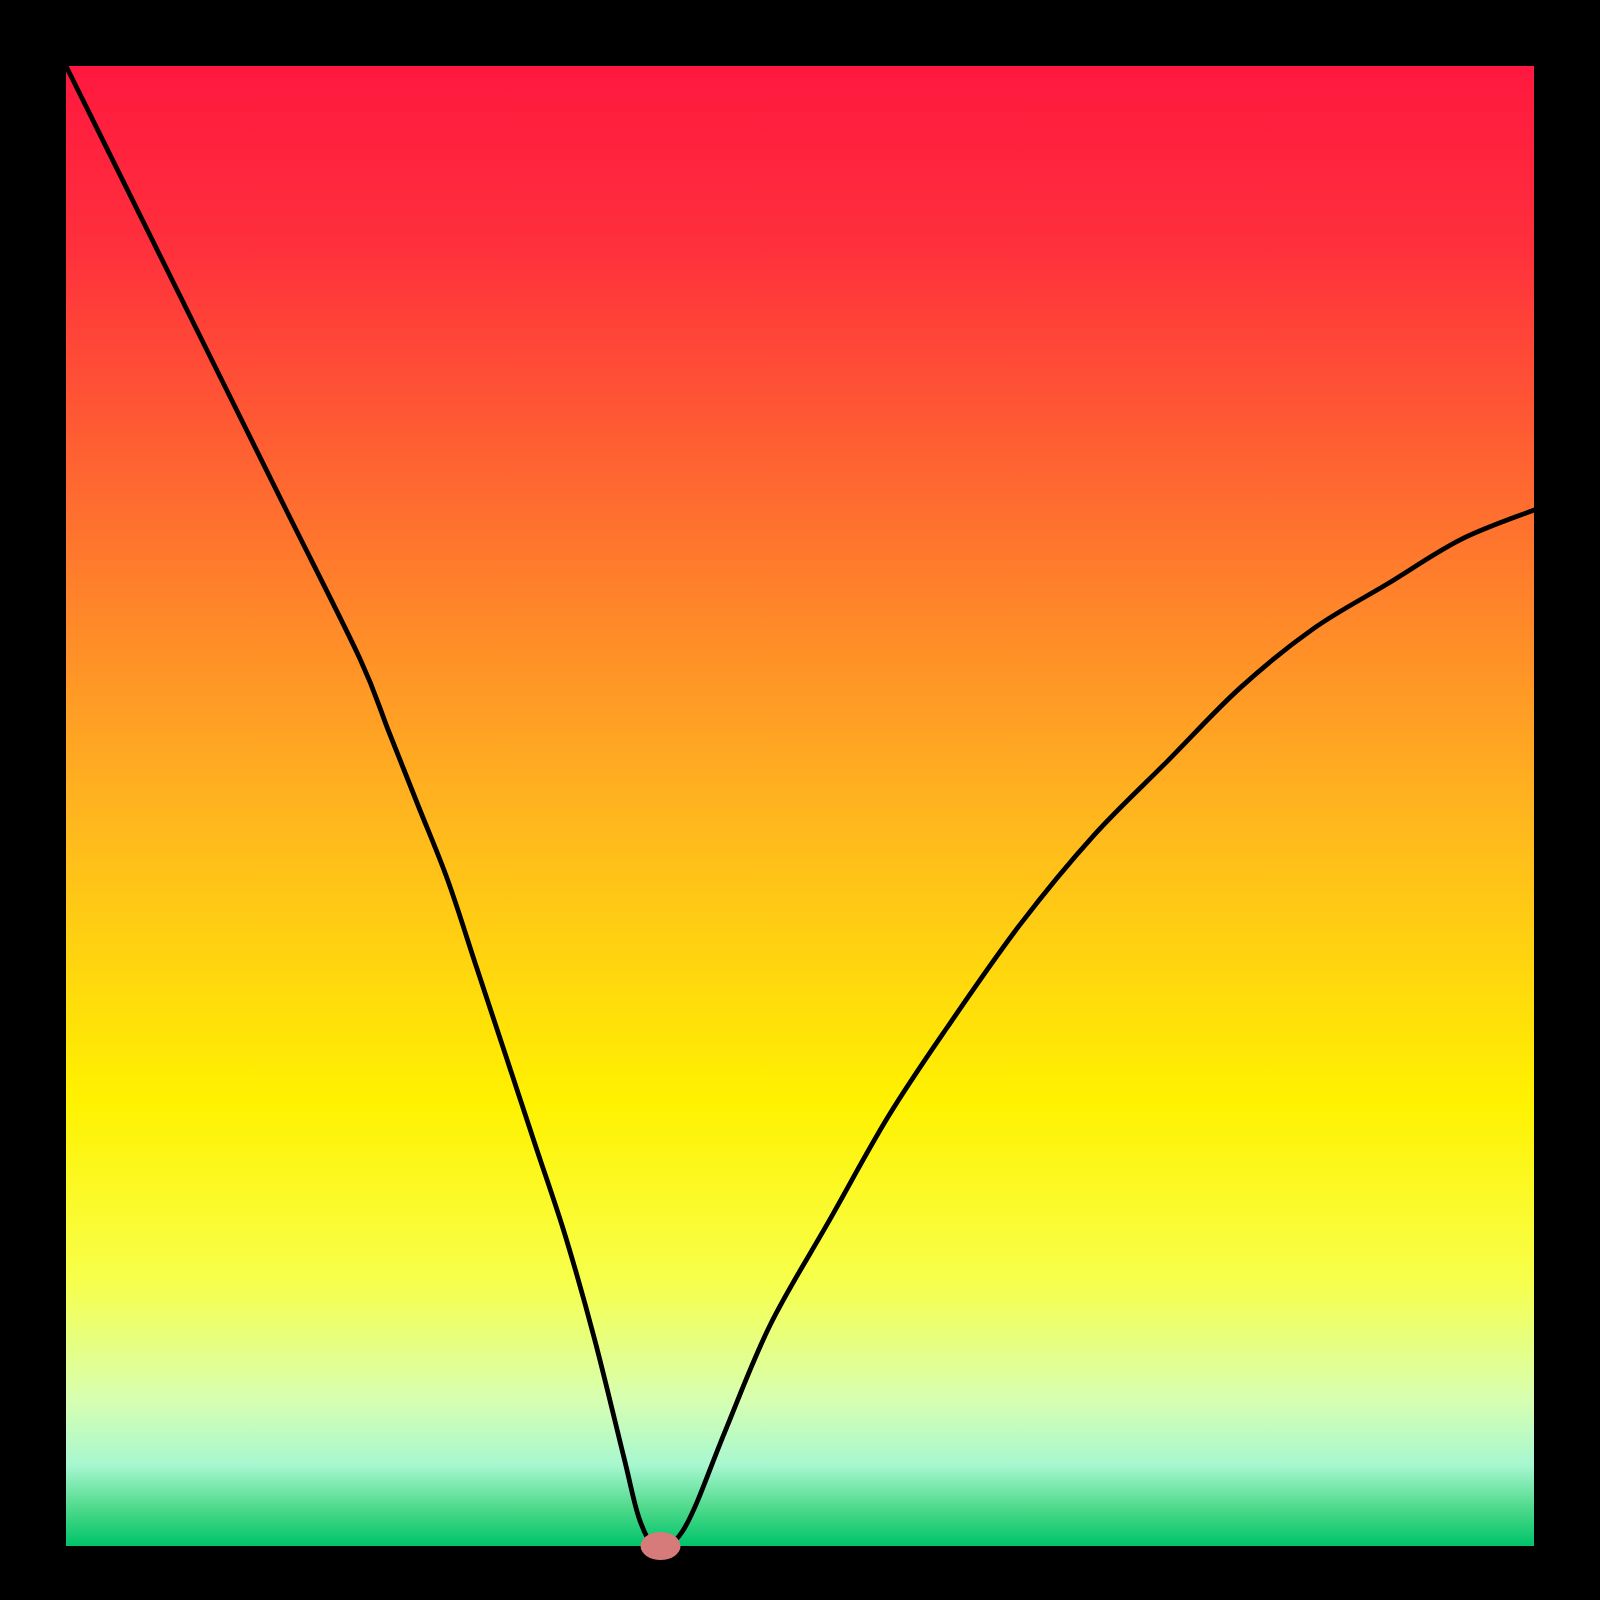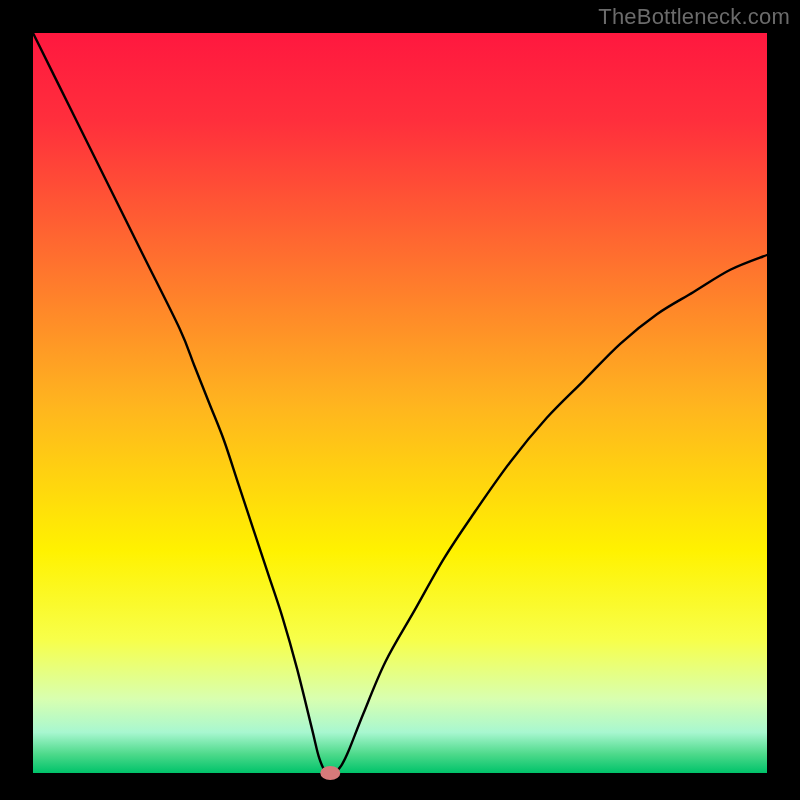--- a/index.html
+++ b/index.html
@@ -28,21 +28,20 @@
   }
   svg {
     display: block;
   }
 </style>
 </head>
 <body>
 
 <div class="chart-wrapper">
 
-  <div class="watermark">TheBottleneck.com</div>
 
   <svg width="800" height="800" viewBox="0 0 800 800">
     <defs>
       <linearGradient id="bg-grad" x1="0" y1="0" x2="0" y2="1">
       <stop offset="0%" stop-color="#ff183f"></stop>
           <stop offset="12%" stop-color="#ff2f3c"></stop>
           <stop offset="30%" stop-color="#ff6e2f"></stop>
           <stop offset="50%" stop-color="#ffb41f"></stop>
           <stop offset="70%" stop-color="#fff200"></stop>
           <stop offset="82%" stop-color="#f7ff4a"></stop>

